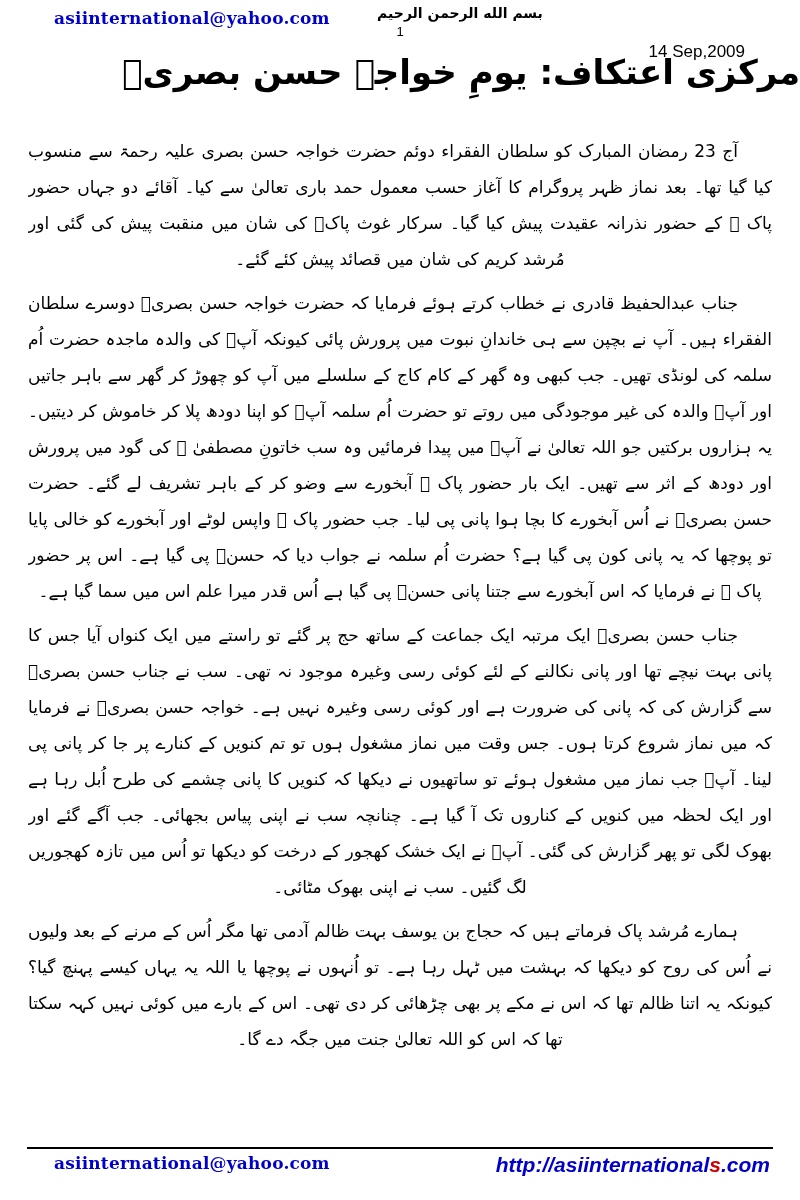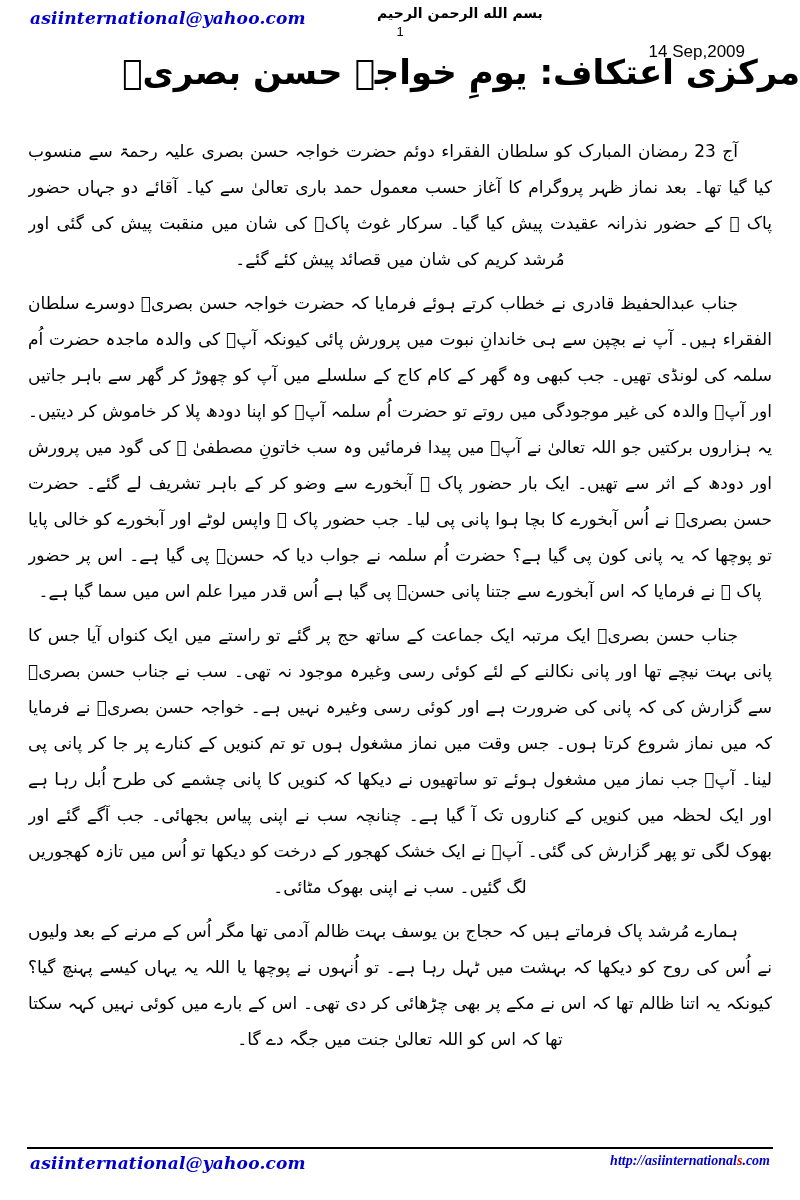--- a/index.html
+++ b/index.html
@@ -7,25 +7,25 @@
   body { font-family: "DejaVu Sans", sans-serif; color: #000; }
   .page {
     position: relative;
     width: 800px;
     height: 1200px;
     background: #ffffff;
     overflow: hidden;
   }
   .email-link {
     font-family: "DejaVu Serif", serif;
-    font-style: italic;
     font-weight: bold;
     color: #0000cc;
     font-size: 17px;
     letter-spacing: 0.2px;
+    margin-left: 24px;
   }
   .top-email { position: absolute; top: 8px; left: 30px; }
   .bismillah {
     position: absolute; top: 5px; left: 12px; width: 100%;
     text-align: center; font-size: 14px; font-weight: bold;
     direction: rtl;
     margin-left: 48px;
   }
   .page-number {
     position: absolute; top: 24px; left: 0; width: 100%;
@@ -61,25 +61,25 @@
     margin-bottom: 8px;
   }
   .footer-rule {
     position: absolute; top: 1147px; left: 27px;
     width: 746px; height: 0;
     border-top: 2px solid #000;
   }
   .footer-email { position: absolute; top: 1153px; left: 30px; }
   .footer-url {
     position: absolute; top: 1153px; right: 30px;
-    font-family: Liberation Serif, serif;
+    font-family: Liberation Sans, sans-serif;
     font-style: italic;
     font-weight: bold;
     color: #0000cc;
-    font-size: 14px;
+    font-size: 21px;
   }
   .footer-url .red-s { color: #cc0000; }
 </style>
 </head>
 <body>
 
 <div class="page">
 
   <div class="email-link top-email">asiinternational@yahoo.com</div>
 

